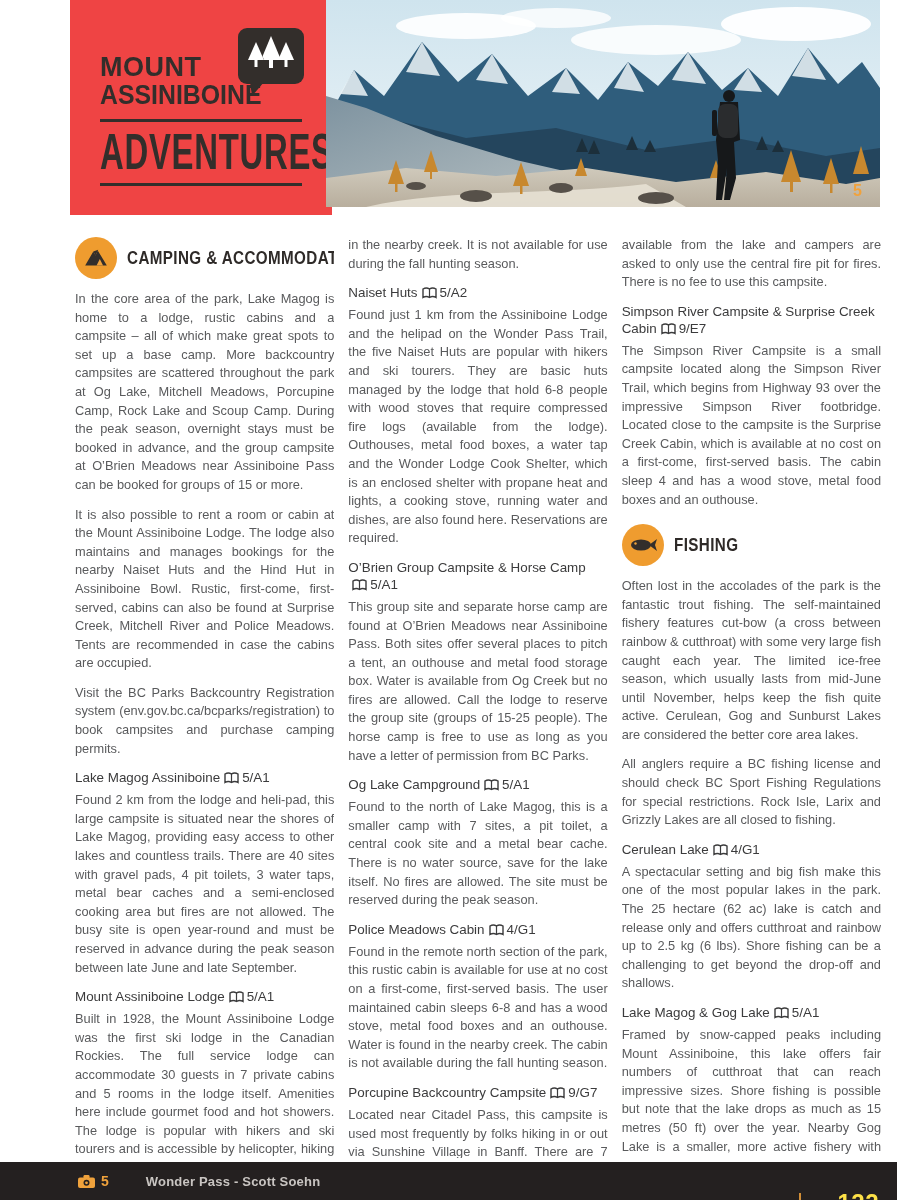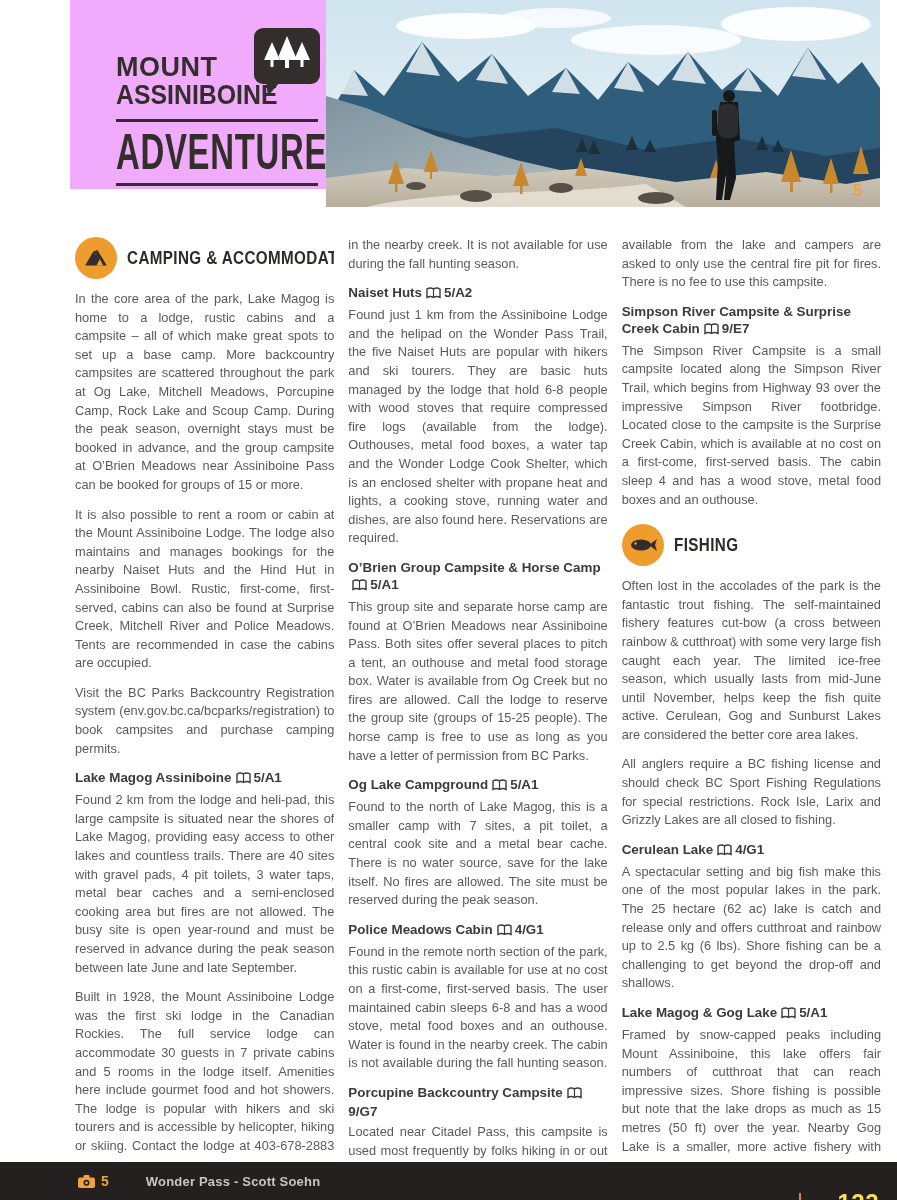--- a/index.html
+++ b/index.html
@@ -1,41 +1,41 @@
 <!DOCTYPE html>
 <html><head>
 <meta charset="utf-8">
 <style>
   html,body{margin:0;padding:0;background:#ffffff;}
   .page{position:relative;width:897px;height:1200px;background:#ffffff;overflow:hidden;
         font-family:"Liberation Sans",sans-serif;}
 
   
   .masthead{position:absolute;top:0;left:0;width:897px;height:215px;}
-  .brand-block{position:absolute;left:70px;top:0;width:262px;height:189px;background:#f0abfc;padding-left:16px;}
+  .brand-block{position:absolute;left:70px;top:0;width:262px;height:215px;background:#ef4444;}
   .brand-inner{position:relative;padding:20px 28px 0 30px;height:100%;box-sizing:border-box;}
   .badge{position:absolute;right:26px;top:26px;width:70px;height:70px;}
   .brand-l1{margin-top:34px;font-size:27px;font-weight:800;color:#332E2B;letter-spacing:.5px;line-height:1.0;}
   .brand-l2{font-size:27px;font-weight:800;color:#332E2B;letter-spacing:0;line-height:1.05;
             transform:scaleX(.92);transform-origin:left center;white-space:nowrap;}
   .brand-rule{height:3px;background:#332E2B;border:0;margin:10px 0 6px 0;width:202px;}
   .brand-rule2{height:3px;background:#332E2B;border:0;margin:8px 0 0 0;width:202px;}
   .brand-l3{font-size:47px;font-weight:700;color:#332E2B;line-height:1.0;white-space:nowrap;
             transform:scale(.70,1.05);transform-origin:left center;letter-spacing:1px;}
 
   .hero{position:absolute;left:326px;top:0;width:554px;height:207px;overflow:hidden;}
   .hero svg{display:block;}
 
   
   .columns{position:absolute;left:75px;top:236px;width:806px;height:922px;
            display:grid;grid-template-columns:repeat(3,1fr);column-gap:14px;overflow:hidden;}
   .col{overflow:hidden;}
   .col p{margin:0 0 11px 0;font-size:12.8px;line-height:18.6px;color:#595A5C;
          text-align:justify;text-justify:inter-word;}
-  .entry{margin:7px 0 3px 0;font-size:13.4px;line-height:17px;font-weight:700;color:#3B3B3C;}
+  .entry{margin:7px 0 3px 0;font-size:13.4px;line-height:17px;font-weight:400;color:#3B3B3C;}
   .entry .book{display:inline-block;vertical-align:-2px;margin:0 3px 0 4px;}
   .section-head{display:flex;align-items:center;margin:0 0 10px 0;height:44px;overflow:visible;}
   .section-head.later{margin-top:14px;}
   .sicon{flex:0 0 auto;width:42px;height:42px;border-radius:50%;background:#EF9C2F;
          display:flex;align-items:center;justify-content:center;margin-right:10px;}
   .stitle{font-size:19px;font-weight:800;color:#2E2A28;white-space:nowrap;letter-spacing:.5px;
           transform:scaleX(.80);transform-origin:left center;}
 
   
   .footbar{position:absolute;left:0;bottom:0;width:897px;height:38px;background:#242020;
@@ -176,20 +176,24 @@
           <span class="stitle">CAMPING &amp; ACCOMMODATIONS</span>
         </div>
         <p>In the core area of the park, Lake Magog is home to a lodge, rustic cabins and a campsite – all of which make great spots to set up a base camp. More backcountry campsites are scattered throughout the park at Og Lake, Mitchell Meadows, Porcupine Camp, Rock Lake and Scoup Camp. During the peak season, overnight stays must be booked in advance, and the group campsite at O’Brien Meadows near Assiniboine Pass can be booked for groups of 15 or more.</p>
         <p>It is also possible to rent a room or cabin at the Mount Assiniboine Lodge. The lodge also maintains and manages bookings for the nearby Naiset Huts and the Hind Hut in Assiniboine Bowl. Rustic, first-come, first-served, cabins can also be found at Surprise Creek, Mitchell River and Police Meadows. Tents are recommended in case the cabins are occupied.</p>
         <p>Visit the BC Parks Backcountry Registration system (env.gov.bc.ca/bcparks/registration) to book campsites and purchase camping permits.</p>
         <h4 class="entry"><span>Lake Magog Assiniboine</span><span class="book"><svg width="15" height="12" viewBox="0 0 15 12">
               <path d="M1 2 C3.2 .6 5.5 .6 7.5 2 C9.5 .6 11.8 .6 14 2 L14 10.5 C11.8 9.2 9.5 9.2 7.5 10.5 C5.5 9.2 3.2 9.2 1 10.5 Z" fill="none" stroke="#3B3B3C" stroke-width="1.4"></path>
               <line x1="7.5" y1="2" x2="7.5" y2="10.5" stroke="#3B3B3C" stroke-width="1.2"></line>
             </svg></span><span>5/A1</span></h4>
         <p>Found 2 km from the lodge and heli-pad, this large campsite is situated near the shores of Lake Magog, providing easy access to other lakes and countless trails. There are 40 sites with gravel pads, 4 pit toilets, 3 water taps, metal bear caches and a semi-enclosed cooking area but fires are not allowed. The busy site is open year-round and must be reserved in advance during the peak season between late June and late September.</p>
+        <h4 class="entry"><span>Mount Assiniboine Lodge</span><span class="book"><svg width="15" height="12" viewBox="0 0 15 12">
+              <path d="M1 2 C3.2 .6 5.5 .6 7.5 2 C9.5 .6 11.8 .6 14 2 L14 10.5 C11.8 9.2 9.5 9.2 7.5 10.5 C5.5 9.2 3.2 9.2 1 10.5 Z" fill="none" stroke="#3B3B3C" stroke-width="1.4"></path>
+              <line x1="7.5" y1="2" x2="7.5" y2="10.5" stroke="#3B3B3C" stroke-width="1.2"></line>
+            </svg></span><span>5/A1</span></h4>
         <p>Built in 1928, the Mount Assiniboine Lodge was the first ski lodge in the Canadian Rockies. The full service lodge can accommodate 30 guests in 7 private cabins and 5 rooms in the lodge itself. Amenities here include gourmet food and hot showers. The lodge is popular with hikers and ski tourers and is accessible by helicopter, hiking or skiing. Contact the lodge at 403-678-2883 or online at assiniboinelodge.com for reservations or to book nearby Naiset Huts and Hind Hut.</p>
       </div>
     <div class="col">
         <p>in the nearby creek. It is not available for use during the fall hunting season.</p>
         <h4 class="entry"><span>Naiset Huts</span><span class="book"><svg width="15" height="12" viewBox="0 0 15 12">
               <path d="M1 2 C3.2 .6 5.5 .6 7.5 2 C9.5 .6 11.8 .6 14 2 L14 10.5 C11.8 9.2 9.5 9.2 7.5 10.5 C5.5 9.2 3.2 9.2 1 10.5 Z" fill="none" stroke="#3B3B3C" stroke-width="1.4"></path>
               <line x1="7.5" y1="2" x2="7.5" y2="10.5" stroke="#3B3B3C" stroke-width="1.2"></line>
             </svg></span><span>5/A2</span></h4>
         <p>Found just 1 km from the Assiniboine Lodge and the helipad on the Wonder Pass Trail, the five Naiset Huts are popular with hikers and ski tourers. They are basic huts managed by the lodge that hold 6-8 people with wood stoves that require compressed fire logs (available from the lodge). Outhouses, metal food boxes, a water tap and the Wonder Lodge Cook Shelter, which is an enclosed shelter with propane heat and lights, a cooking stove, running water and dishes, are also found here. Reservations are required.</p>
         <h4 class="entry"><span>O’Brien Group Campsite &amp; Horse Camp</span><span class="book"><svg width="15" height="12" viewBox="0 0 15 12">

